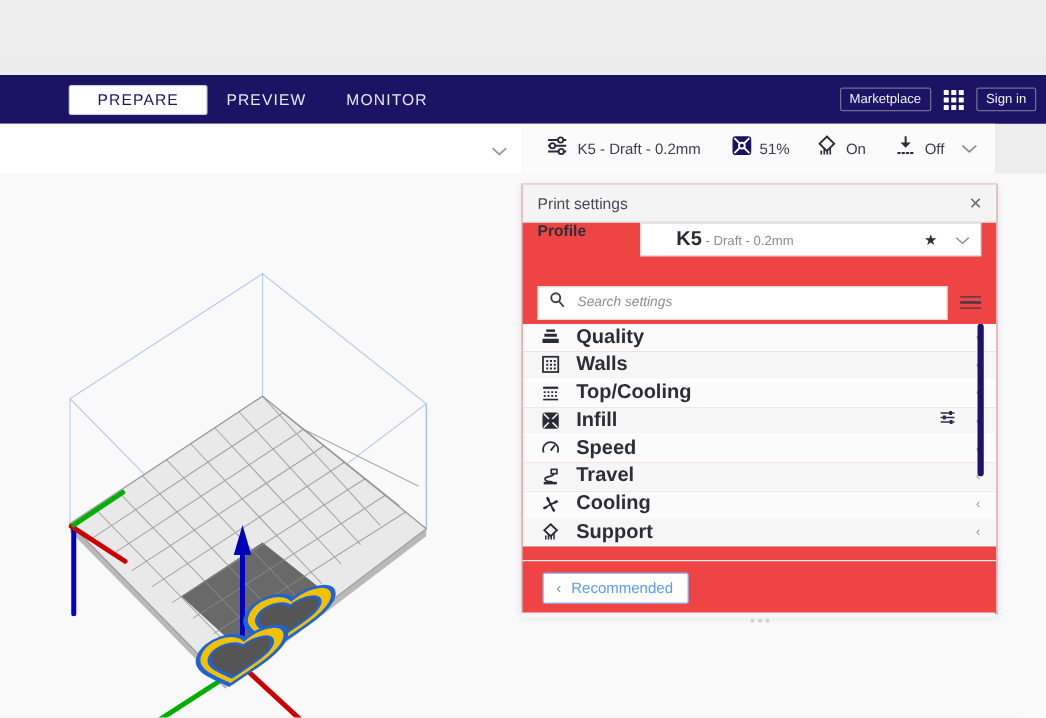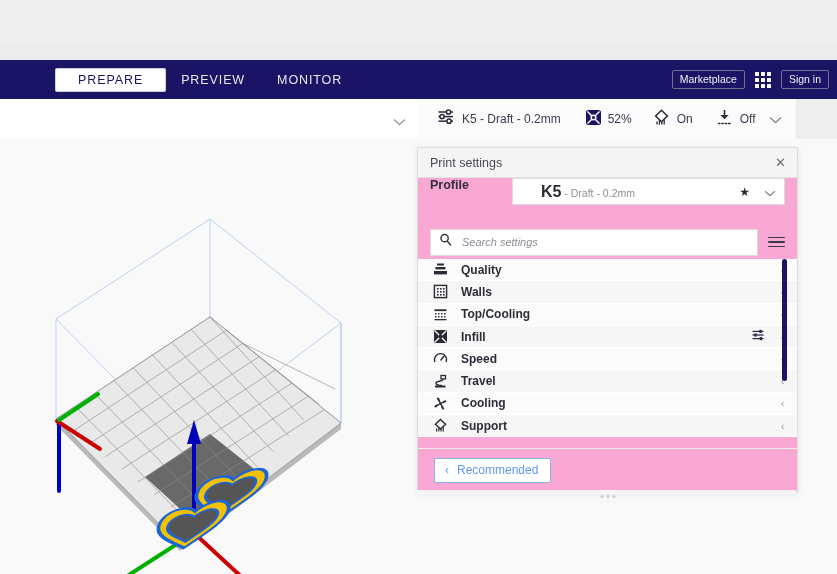--- a/index.html
+++ b/index.html
@@ -94,21 +94,21 @@
   .viewport {
     position: absolute; left: 0; top: 96px; width: 837px; height: 478px;
     background: #f9f9fa;
     overflow: hidden;
   }
   .viewport svg { position: absolute; left: 0; top: 0; }
 
   
   .panel {
     position: absolute; left: 417px; top: 104px; width: 379px; height: 343px;
-    background: #f9a8d4;
+    background: #ef4444;
     border: 1px solid #dededf;
     box-shadow: 0 2px 6px rgba(0,0,0,.09);
   }
   .panel-head {
     height: 29px; background: #f4f4f4;
     border-bottom: 1px solid #e3e3e3;
     display: flex; align-items: center;
   }
   .panel-title { font-size: 12.5px; color: #4a4a55; padding-left: 12px; }
   .panel-close {
@@ -156,21 +156,21 @@
     position: relative;
     height: 21.3px;
     display: flex; align-items: center;
     padding-left: 14px; padding-right: 0px;
     background: #fbfbfb;
     border-bottom: 1px solid #ffffff;
     cursor: pointer;
   }
   .cat-row:nth-child(even) { background: #f6f6f6; }
   .cat-ico { width: 16px; height: 16px; display: flex; align-items: center; justify-content: center; margin-right: 13px; }
-  .cat-label { font-size: 12px; font-weight: bold; color: #2d2d38; }
+  .cat-label { font-size: 16px; font-weight: bold; color: #2d2d38; }
   .cat-tools { margin-left: auto; margin-right: 10px; display: flex; align-items: center; gap: 13px; }
   .cat-chev { font-size: 11px; color: #9a9aa3; width: 9px; text-align: center; }
 
   .scroll-track {
     position: absolute; right: 10px; top: 0; width: 5px; height: 189px;
     background: transparent;
   }
   .scroll-thumb {
     position: absolute; left: 0; top: 0px; width: 5px; height: 122px;
     background: #1b1464; border-radius: 3px; cursor: pointer;
@@ -259,21 +259,21 @@
       <span>
         <svg width="17" height="17" viewBox="0 0 17 17">
           <rect x="1" y="1" width="15" height="15" rx="2.5" fill="#1b1464"></rect>
           <g stroke="#ffffff" stroke-width="1.5" fill="none">
             <line x1="2.5" y1="2.5" x2="14.5" y2="14.5"></line>
             <line x1="14.5" y1="2.5" x2="2.5" y2="14.5"></line>
             <circle cx="8.5" cy="8.5" r="2.3" fill="#1b1464"></circle>
           </g>
         </svg>
       </span>
-      <span class="setup-text">52%</span>
+      <span class="setup-text">51%</span>
     </div>
 
     <div class="setup-item setup-gap-c">
       <span>
         <svg width="19" height="19" viewBox="0 0 19 19">
           <path d="M9.5 2.2 L15.4 8 L9.5 13.8 L3.6 8 Z" fill="none" stroke="#2b2b3a" stroke-width="1.5"></path>
           <g stroke="#2b2b3a" stroke-width="1.3">
             <line x1="5" y1="16.6" x2="5" y2="13.4"></line>
             <line x1="7.4" y1="16.6" x2="7.4" y2="12"></line>
             <line x1="9.8" y1="16.6" x2="9.8" y2="13.8"></line>

